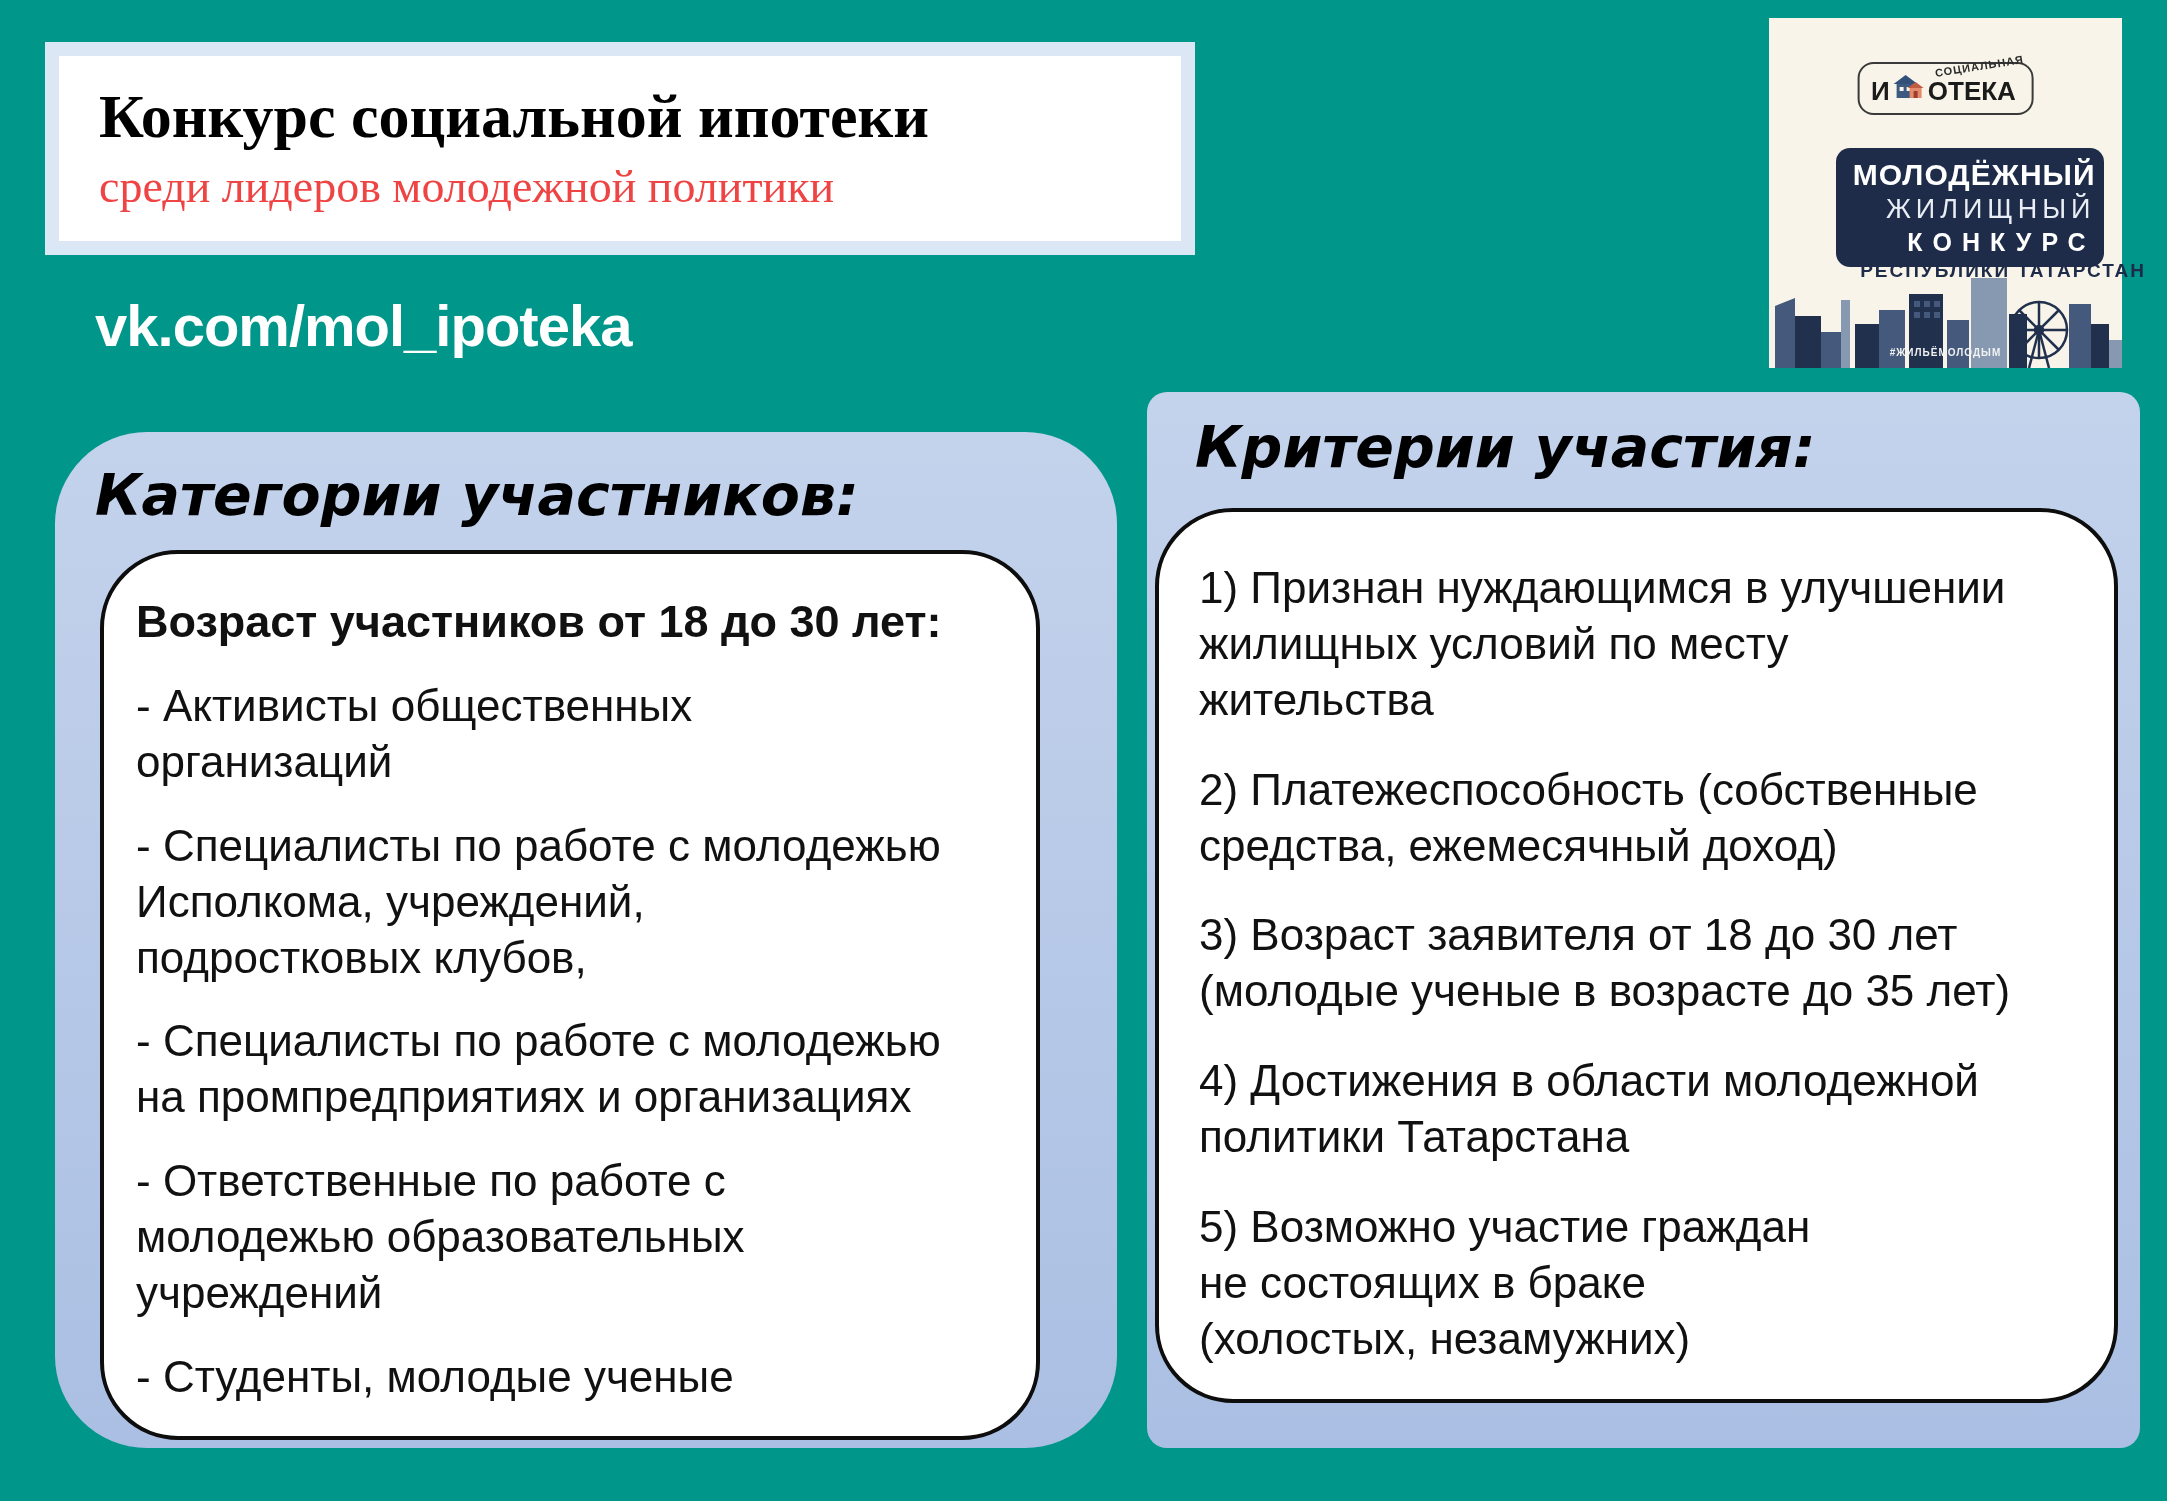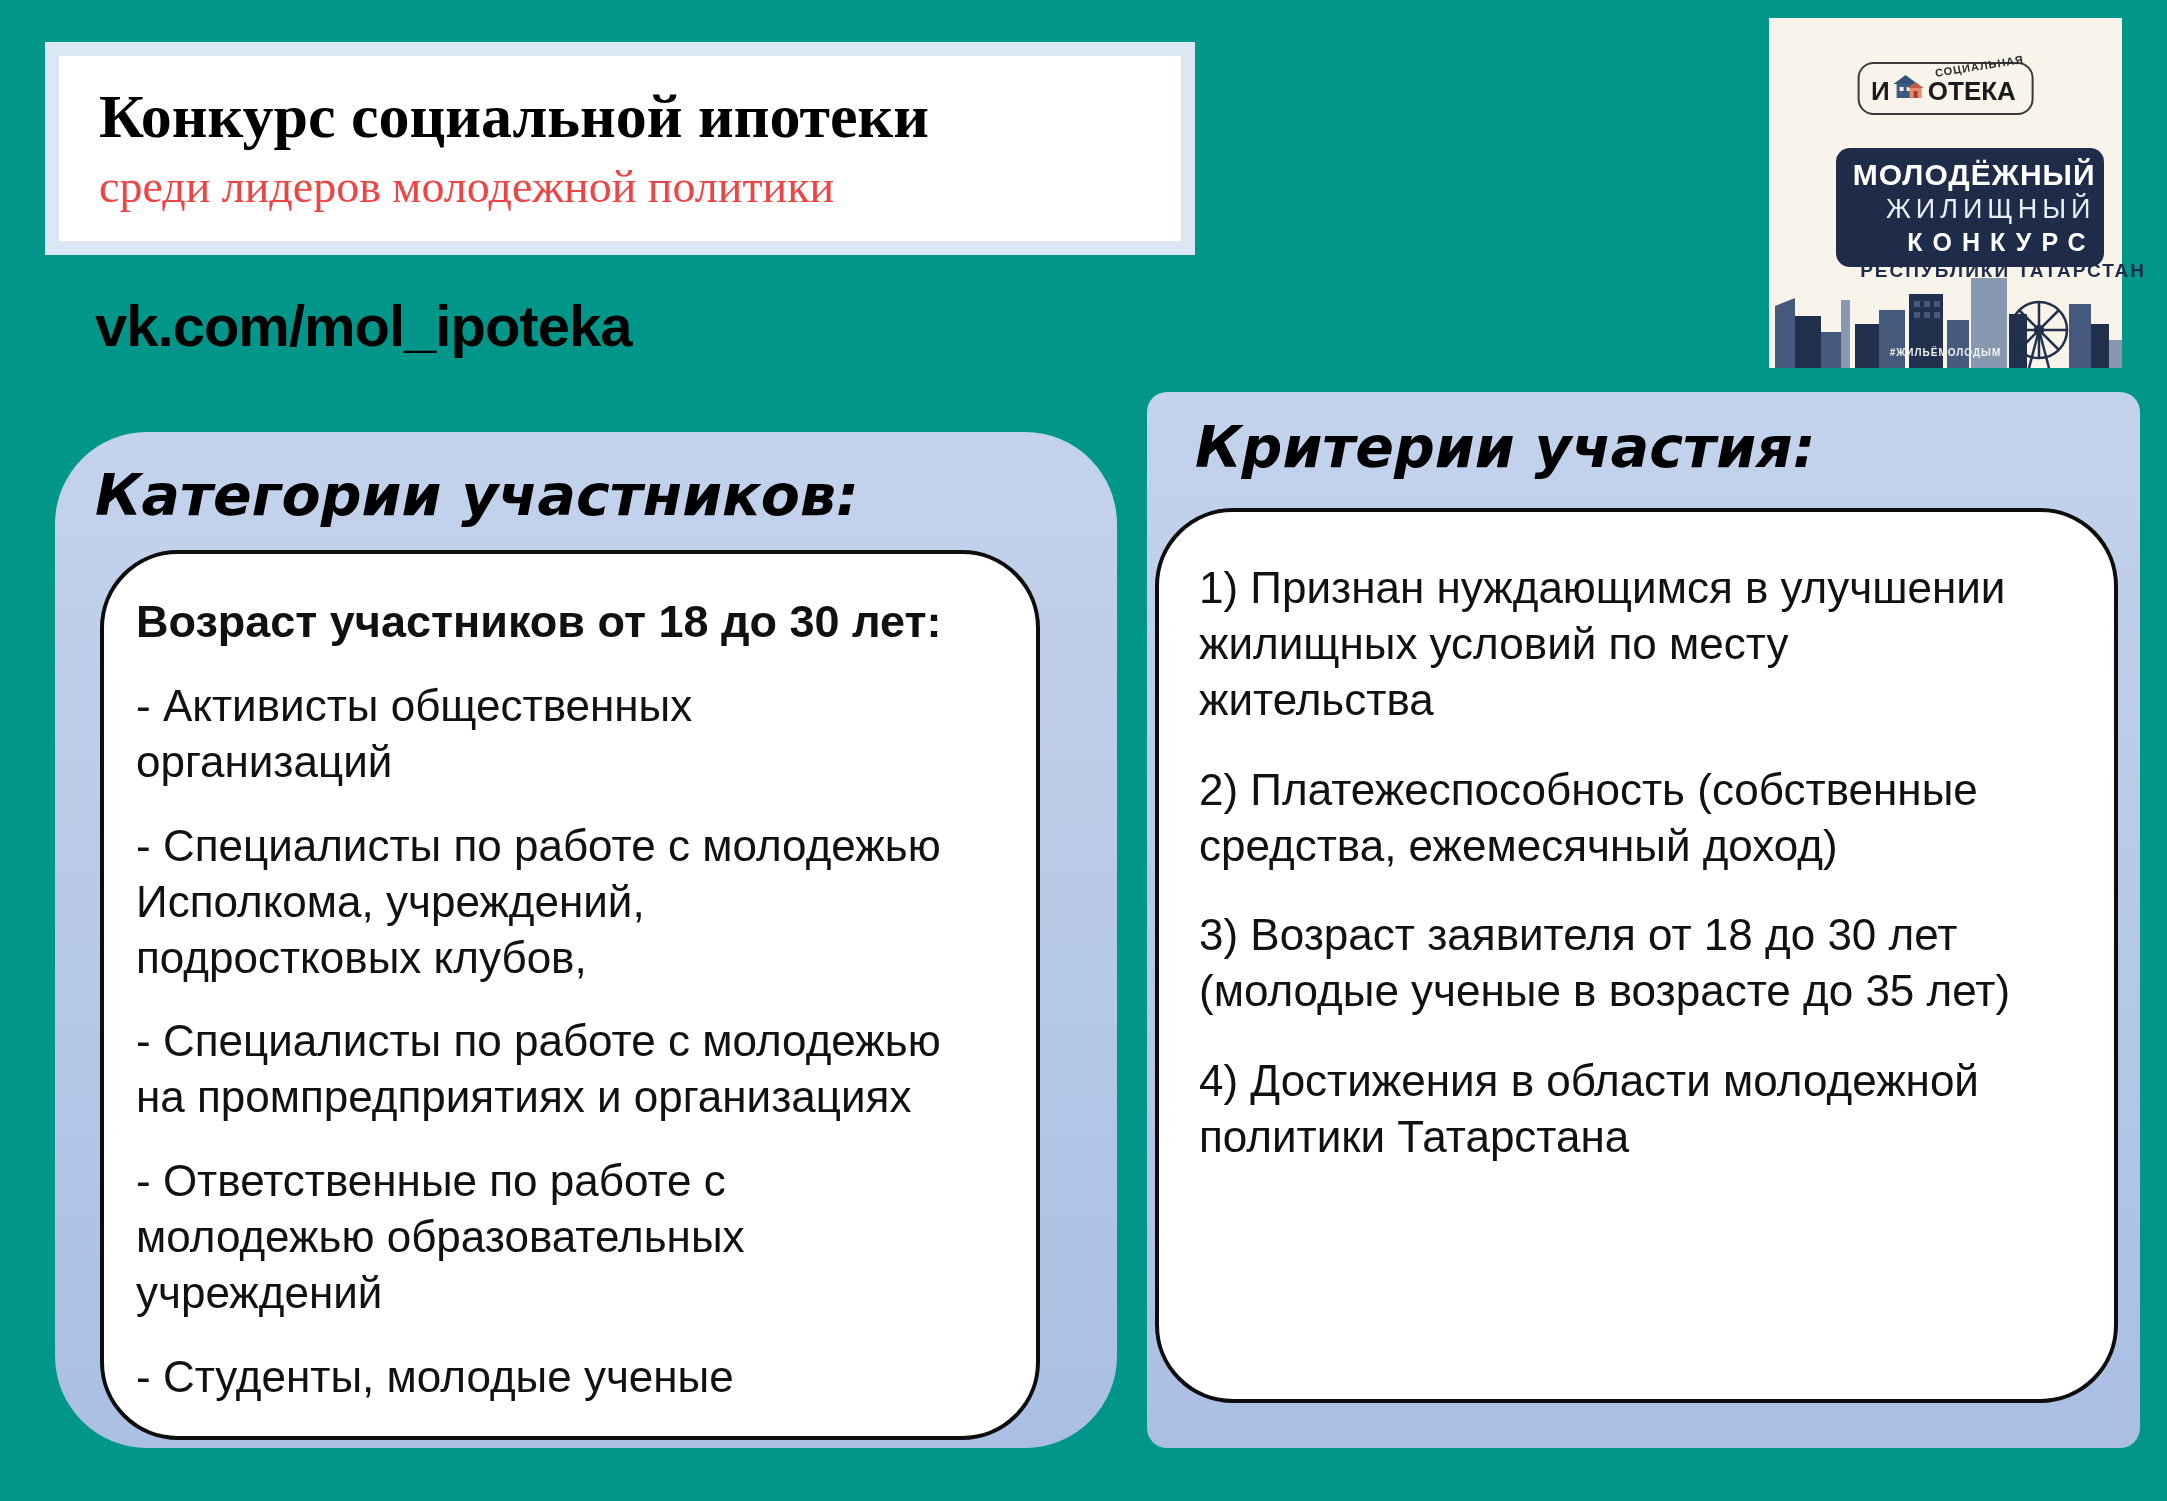--- a/index.html
+++ b/index.html
@@ -9,21 +9,21 @@
   
   .header-box{position:absolute;left:45px;top:42px;width:1150px;height:213px;
               background:#ffffff;border:14px solid #dce7f5;box-sizing:border-box;
               display:flex;flex-direction:column;justify-content:center;padding-left:40px;}
   .header-title{font-family:"Liberation Serif",serif;font-weight:bold;font-size:62px;
                 line-height:1.05;color:#000;}
   .header-subtitle{font-family:"Liberation Serif",serif;font-size:46px;margin-top:10px;color:#ef4444;}
 
   
   .vk-link{position:absolute;left:95px;top:292px;font-size:58px;font-weight:bold;
-           letter-spacing:-1px;color:#000000;}
+           letter-spacing:-1px;color:#ffffff;}
 
   
   .logo{position:absolute;left:1769px;top:18px;width:353px;height:350px;background:#f8f4e9;}
   .lg-bubble{position:absolute;top:44px;left:50%;transform:translateX(-50%);
              border:2px solid #3a3a3a;border-radius:16px;padding:8px 16px 6px 12px;}
   .lg-soc{position:absolute;top:-4px;right:8px;transform:rotate(-9deg);
           font-size:11px;font-weight:bold;letter-spacing:1px;color:#2b2b2b;}
   .lg-row{display:flex;align-items:flex-end;gap:2px;font-weight:bold;font-size:26px;color:#1b1b1b;}
   .navy-badge{position:absolute;top:130px;left:50%;transform:translateX(-50%);
               width:252px;background:#1e2c49;border-radius:14px;padding:10px 8px;text-align:right;
@@ -150,16 +150,19 @@
     <div class="white-box wb-right">
       <p class="item">1) Признан нуждающимся в улучшении
 жилищных условий по месту
 жительства</p>
       <p class="item">2) Платежеспособность (собственные
 средства, ежемесячный доход)</p>
       <p class="item">3) Возраст заявителя от 18 до 30 лет
 (молодые ученые в возрасте до 35 лет)</p>
       <p class="item">4) Достижения в области молодежной
 политики Татарстана</p>
+      <p class="item">5) Возможно участие граждан
+не состоящих в браке
+ (холостых, незамужних)</p>
     </div>
   </div>
 
 </div>
 
 </body></html>

